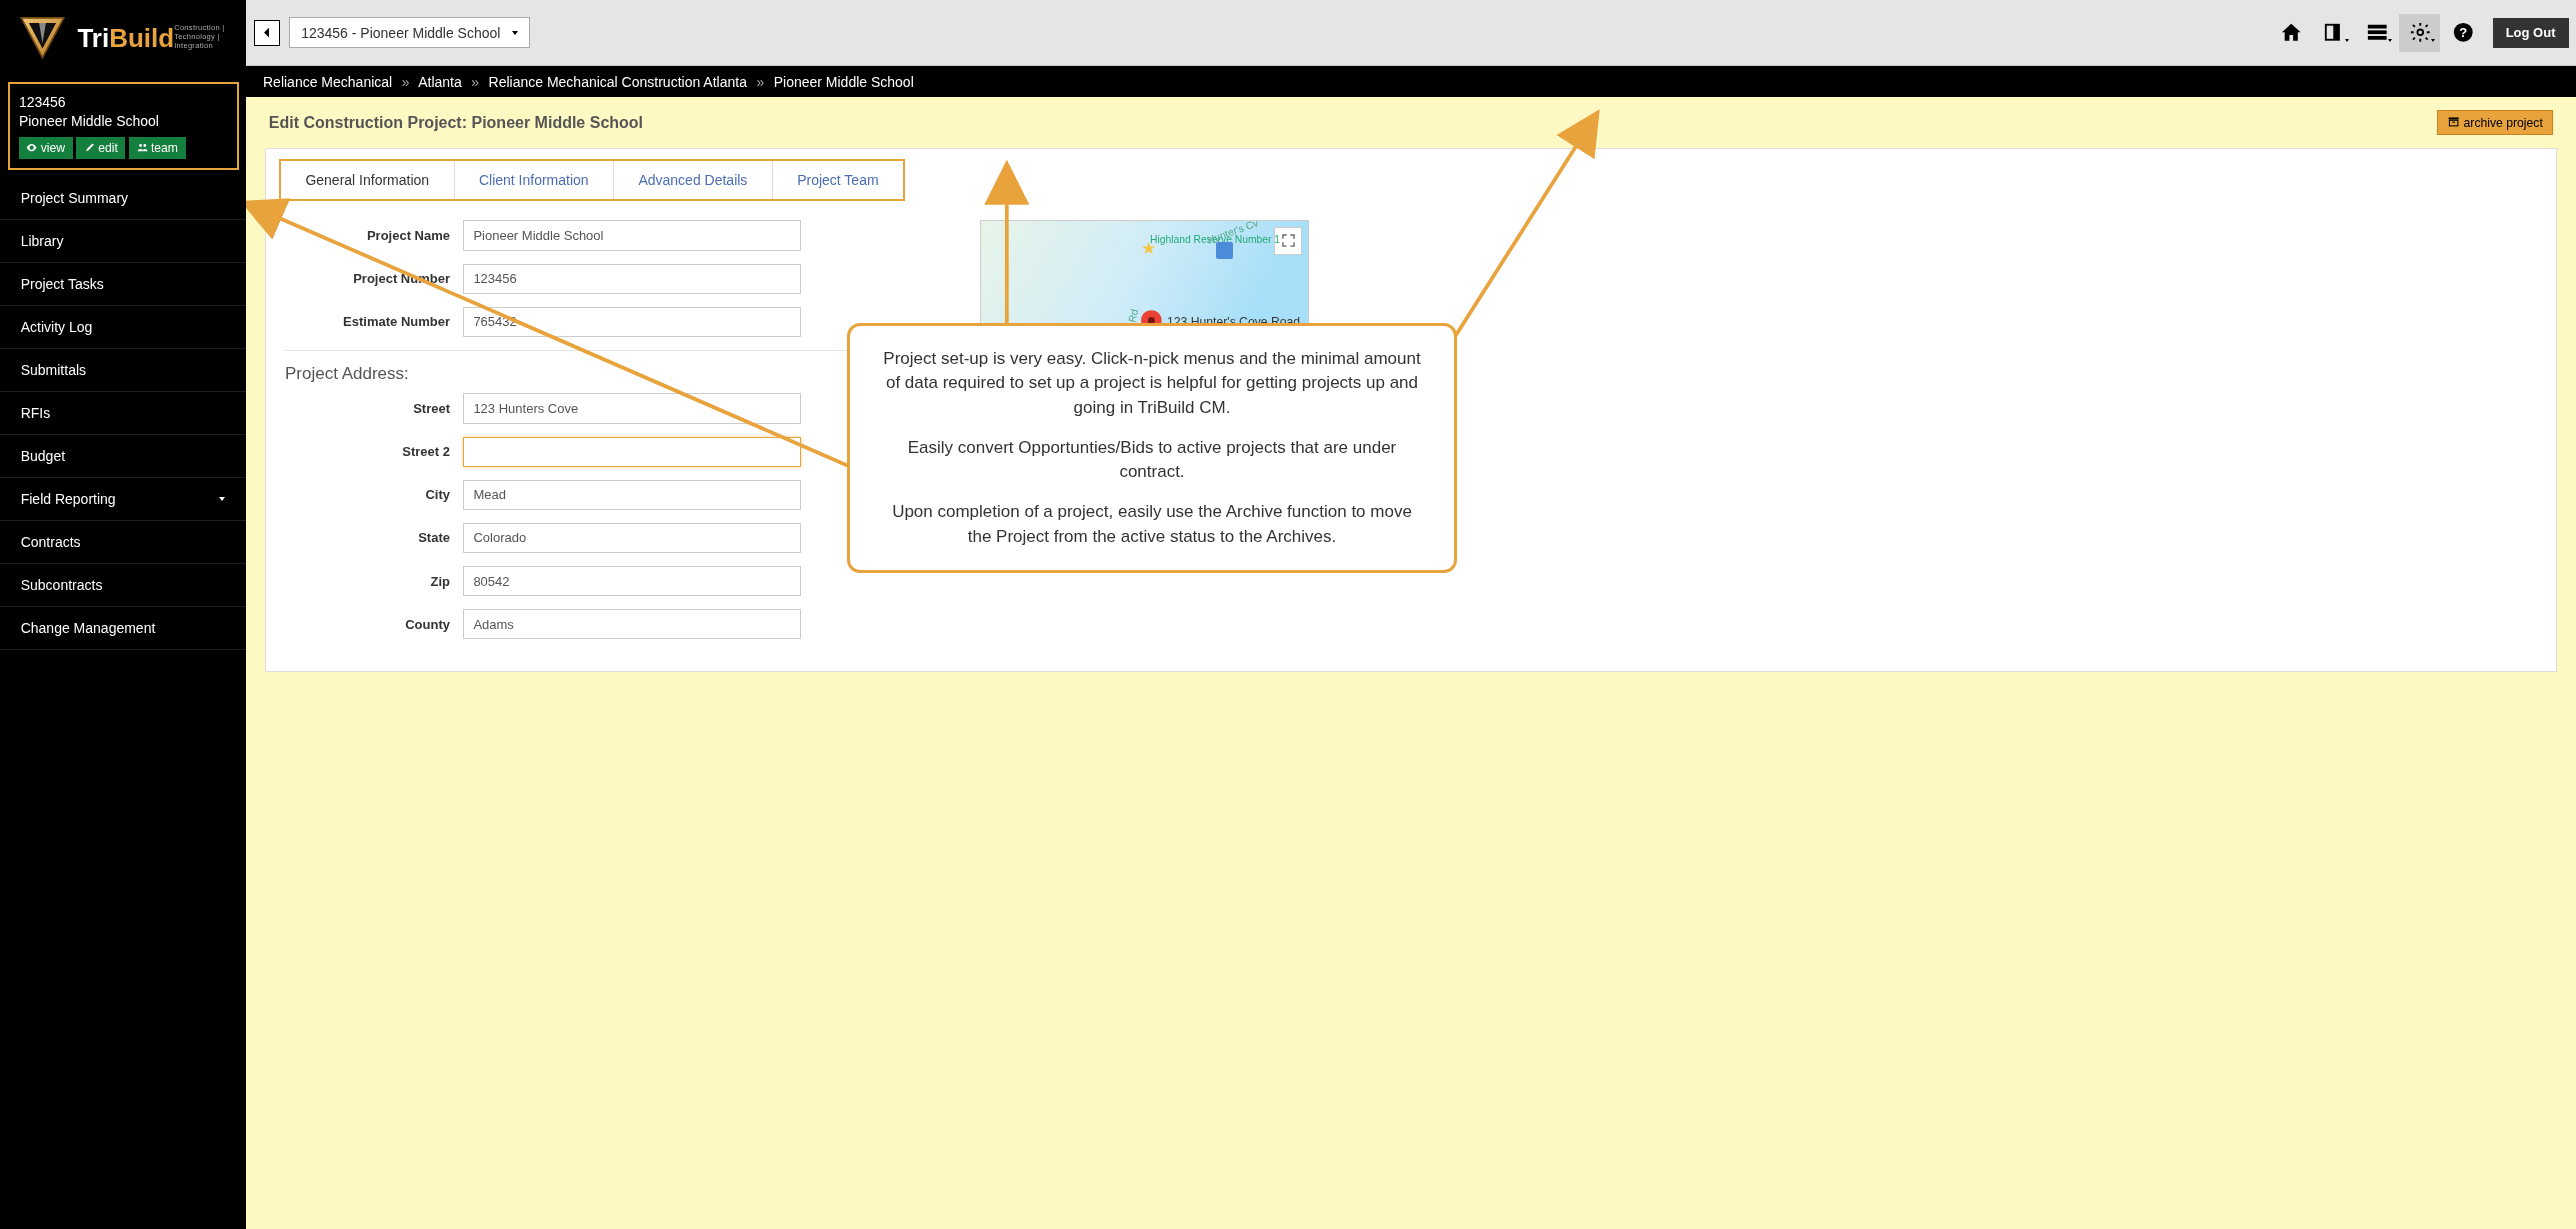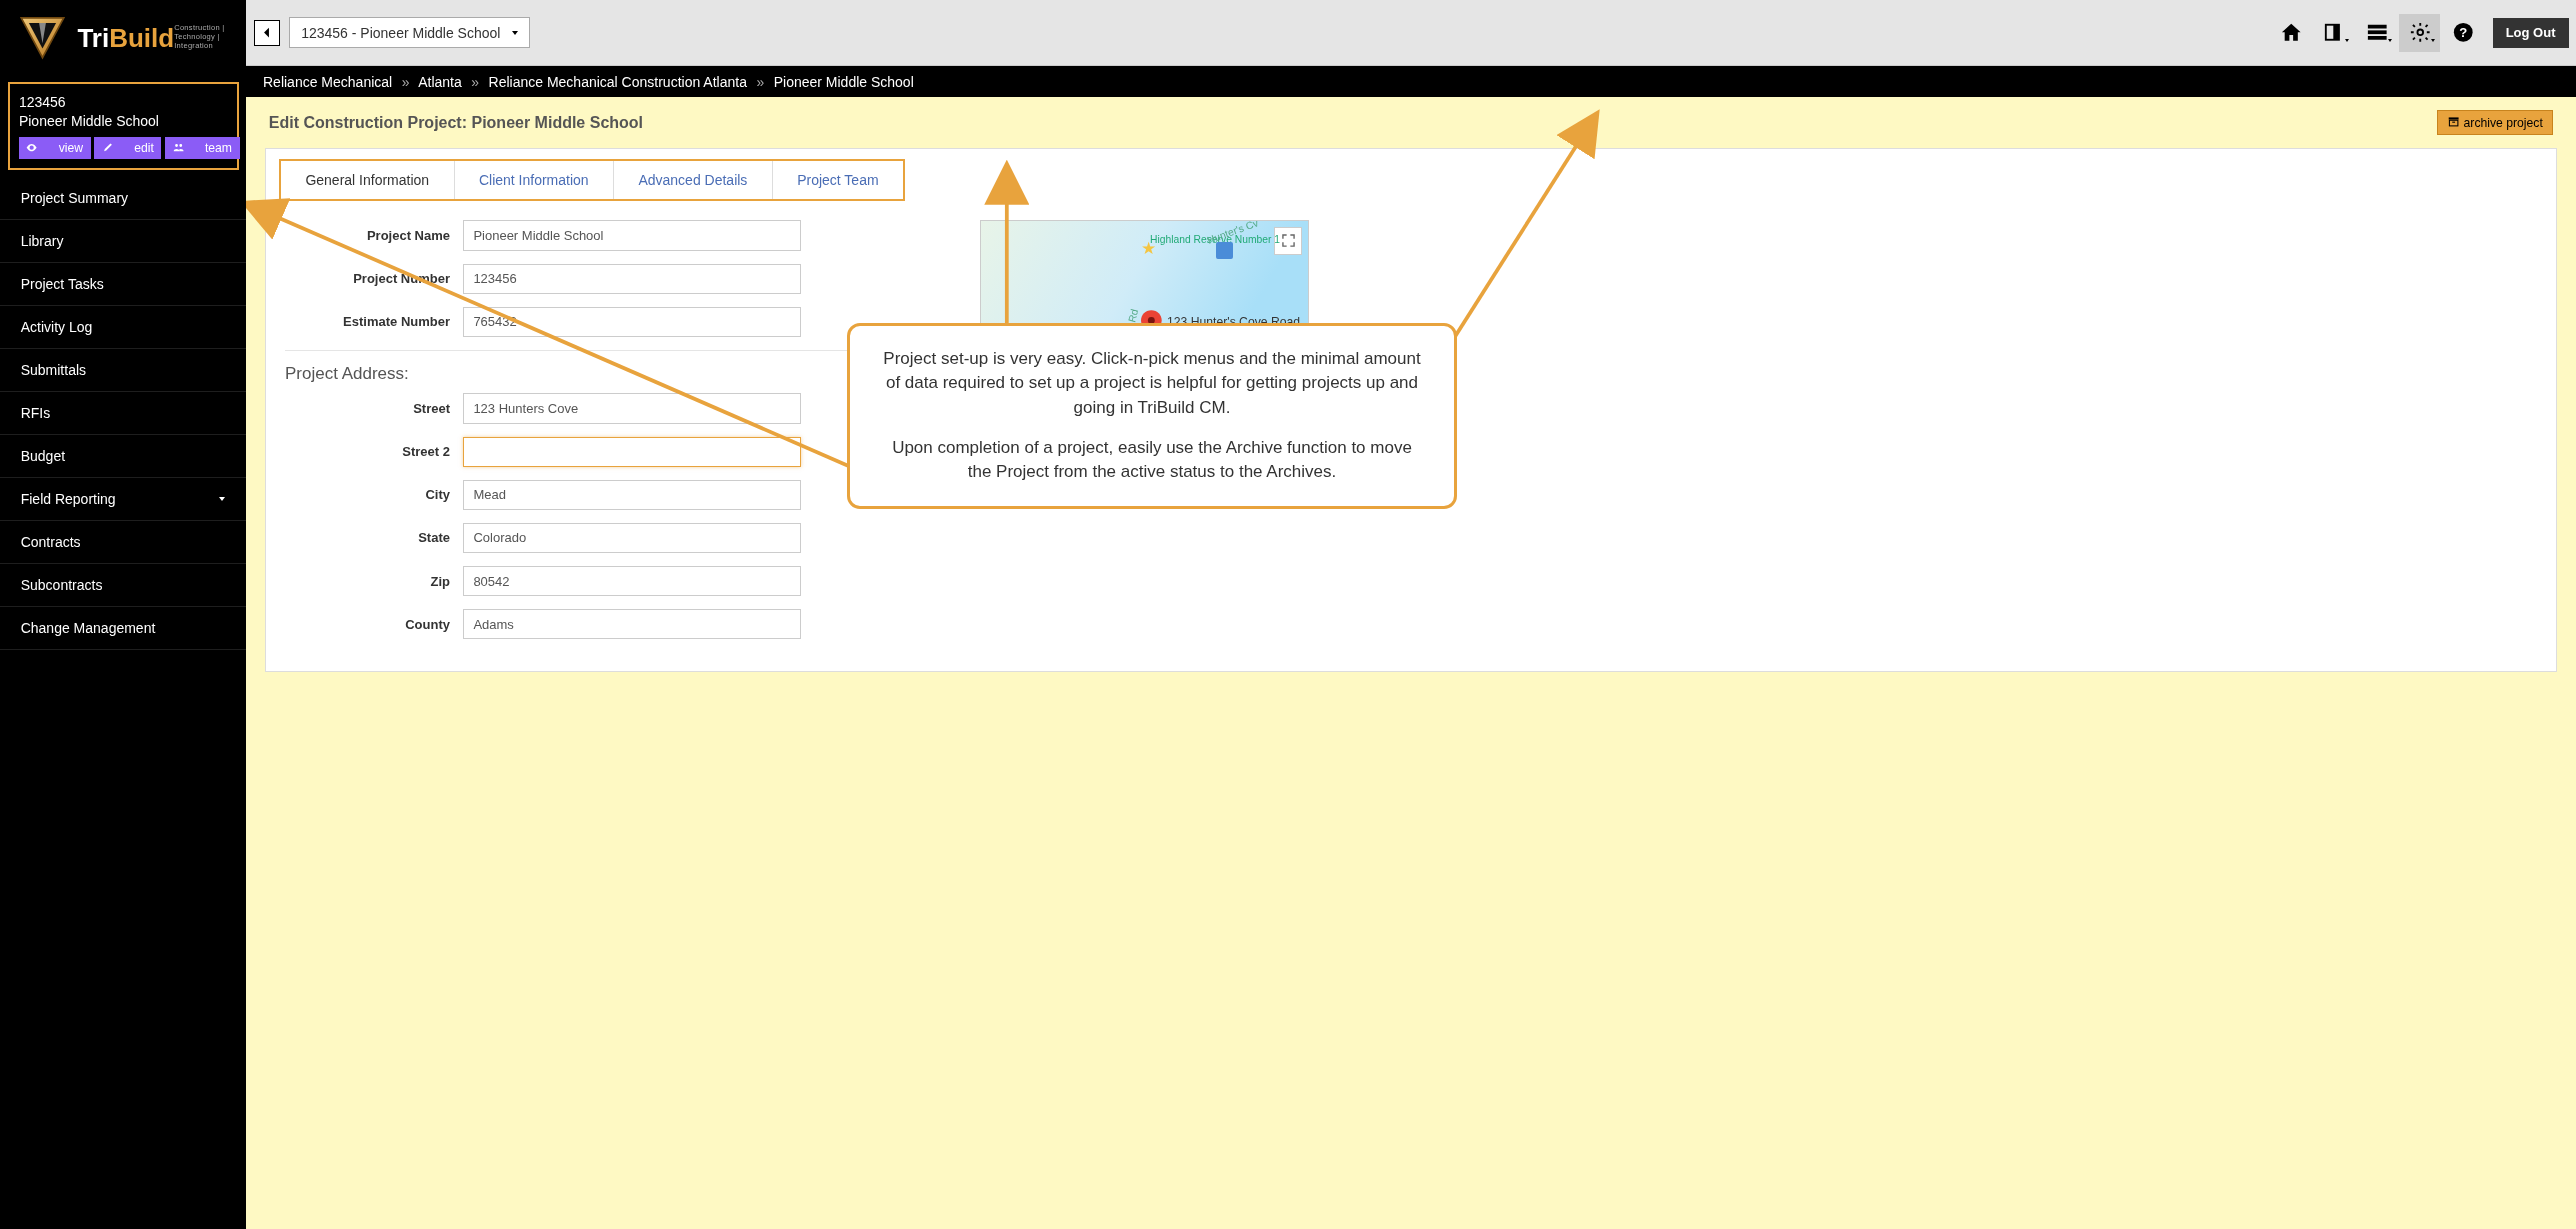--- a/index.html
+++ b/index.html
@@ -12,21 +12,21 @@
 .logo-mark svg { width: 51px; height: 51px; }
 .logo-text { display: flex; flex-direction: row; }
 .logo-text .brand { font-size: 26px; font-weight: bold; }
 .logo-text .brand .tri { color: #fff; }
 .logo-text .brand .build { color: #e8a33d; font-weight: 900;}
 .logo-text .tag { font-size: 7.5px; color: #aaa; letter-spacing: 0.3px; }
 .proj-box { margin: 0 7.5px 7.5px; border: 2.8px solid #e8a33d; padding: 9.4px; }
 .proj-box .pn { font-size: 14px; margin-bottom: 3.8px; }
 .proj-box .pname { font-size: 14px; margin-bottom: 7.5px; }
 .proj-box .btns { display: flex; gap: 3.8px; }
-.proj-box .btns button { background: #8b5cf6; border: none; color: #fff; padding: 3.8px 7.5px; font-size: 12.2px; cursor: pointer; display: flex; align-items: center; gap: 21px; }
+.proj-box .btns button { background: #15803d; border: none; color: #fff; padding: 3.8px 7.5px; font-size: 12.2px; cursor: pointer; display: flex; align-items: center; gap: 3px; }
 .proj-box .btns button svg { width: 11.3px; height: 11.3px; fill: #fff; }
 .nav { flex: 1; }
 .nav-item { padding: 13px 20.7px; font-size: 14px; border-bottom: 0.9px solid #1e1e1e; cursor: pointer; display: flex; align-items: center; justify-content: space-between; }
 .caret-down { width: 0; height: 0; border-left: 3.8px solid transparent; border-right: 3.8px solid transparent; border-top: 4.7px solid #fff; margin-left: 5.6px; }
 
 
 .main { flex: 1; display: flex; flex-direction: column; background: #e5e5e5; overflow: hidden; position: relative; }
 .topbar { height: 66px; background: #e5e5e5; display: flex; align-items: center; padding: 0 7.5px; gap: 9.4px; border-bottom: 0.9px solid #ccc; }
 .collapse-btn { width: 26px; height: 26px; border: 1.9px solid #000; display: flex; align-items: center; justify-content: center; cursor: pointer; background: #fff; }
 .collapse-btn svg { width: 13px; height: 13px; }
@@ -322,20 +322,21 @@
               </div>
               <div class="google"><span>G</span><span>o</span><span>o</span><span>g</span><span>l</span><span>e</span></div>
             </div>
           </div>
         </div>
       </div>
     </div>
 
     <div class="callout">
       <p>Project set-up is very easy.  Click-n-pick menus and the minimal amount of data required to set up a project is helpful for getting projects up and going in TriBuild CM.</p>
+      <p>Easily convert Opportunties/Bids to active projects that are under contract.</p>
       <p>Upon completion of a project, easily use the Archive function to move the Project from the active status to the Archives.</p>
     </div>
 
     <svg class="arrow-svg" style="left:0;top:0;width:100%;height:100%" viewBox="0 0 2481 1309" width="2330" height="1229">
       <defs>
           <marker id="ah" markerWidth="12" markerHeight="12" refX="2" refY="6" orient="auto">
             <polygon points="0,0 12,6 0,12" fill="#e8a33d"></polygon>
           </marker>
         </defs>
       <line x1="650" y1="500" x2="30" y2="230" stroke="#e8a33d" stroke-width="4" marker-end="url(#ah)"></line>

